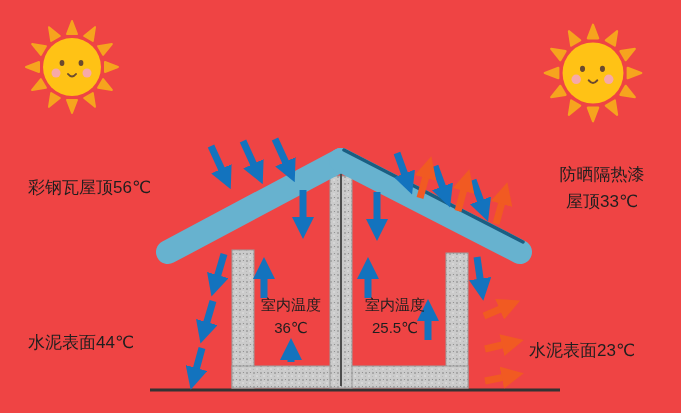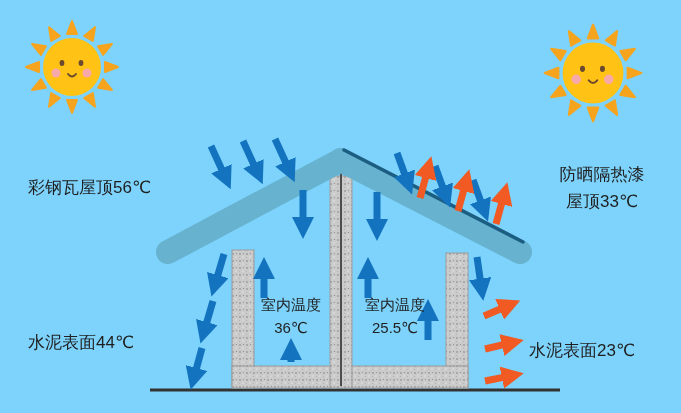--- a/index.html
+++ b/index.html
@@ -1,19 +1,19 @@
 <!DOCTYPE html>
 <html><head>
 <meta charset="utf-8">
 <style>
   html,body{margin:0;padding:0;background:#fff;}
   .canvas{
     position:relative;
     width:681px;height:413px;
-    background:#7dd3fc;
+    background:#ef4444;
     font-family:"Liberation Sans","DejaVu Sans",sans-serif;
     overflow:hidden;
   }
   .canvas svg{position:absolute;left:0;top:0;}
   text{
     font-family:"Liberation Sans","DejaVu Sans",sans-serif;
     fill:#1f1f1f;
   }
   .lbl-lg{font-size:17px;font-weight:500;}
   .lbl-sm{font-size:15px;font-weight:500;}

